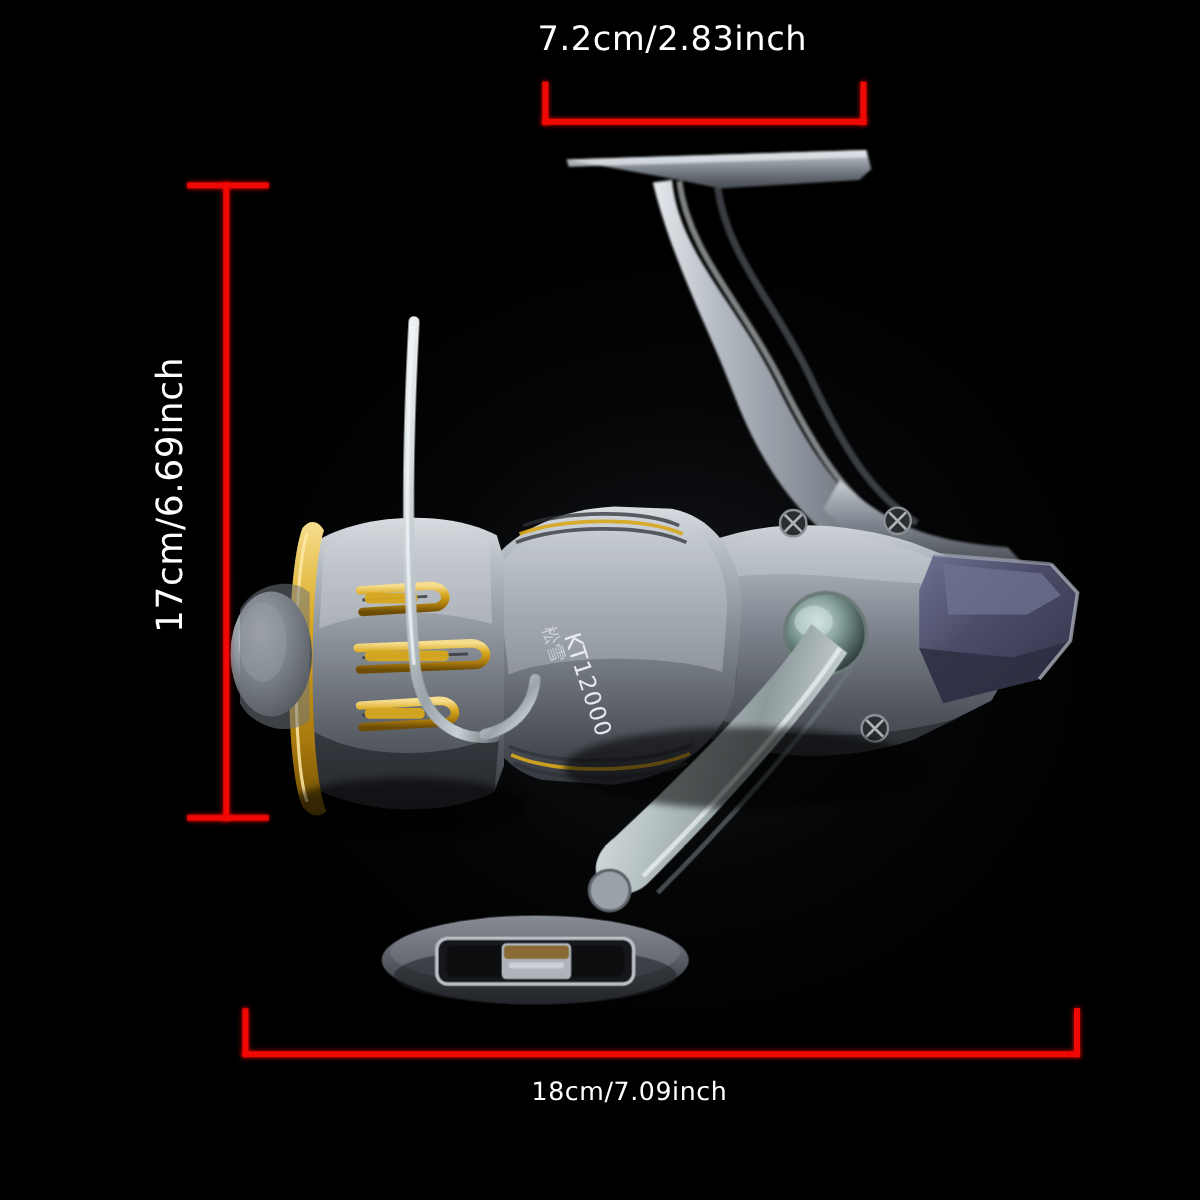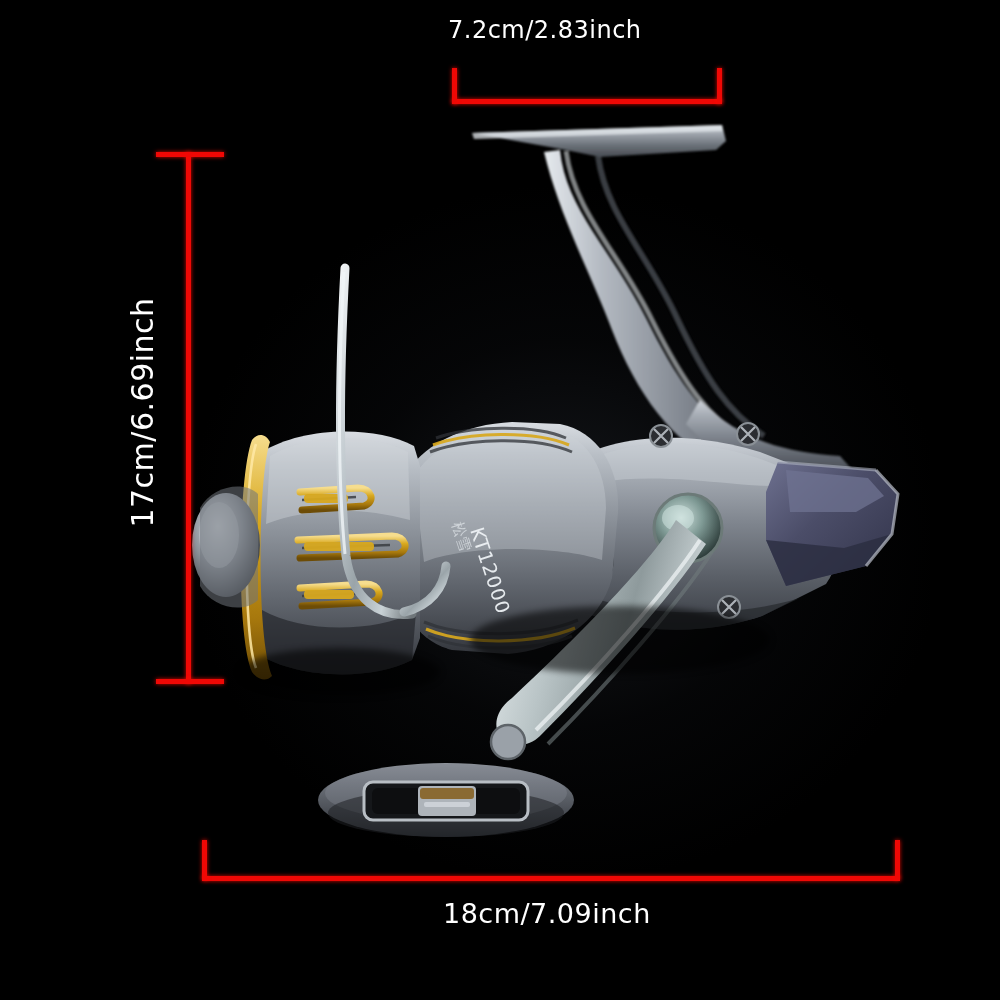--- a/index.html
+++ b/index.html
@@ -20,22 +20,22 @@
 
   
   .dim-line{position:absolute;background:#f00805;}
   .dim-h{height:5px;box-shadow:0 0 4px rgba(255,10,0,.85);}
   .dim-v{width:5px;box-shadow:0 0 4px rgba(255,10,0,.85);}
 
   .dim-label{
     position:absolute;color:#fff;letter-spacing:.5px;white-space:nowrap;
     font-weight:400;
   }
-  #label-top{left:448px;top:16px;font-size:24px;}
-  #label-bottom{left:443px;top:898px;font-size:27px;}
+  #label-top{left:448px;top:16px;font-size:28px;}
+  #label-bottom{left:443px;top:898px;font-size:21px;}
   #label-left{
     left:-8px;top:395px;width:300px;font-size:30px;text-align:center;
     transform:rotate(-90deg);transform-origin:center center;
   }
 
   
   #reel{position:absolute;left:0;top:0;width:1000px;height:1000px;}
   #reel svg{display:block;}
 </style>
 </head>

